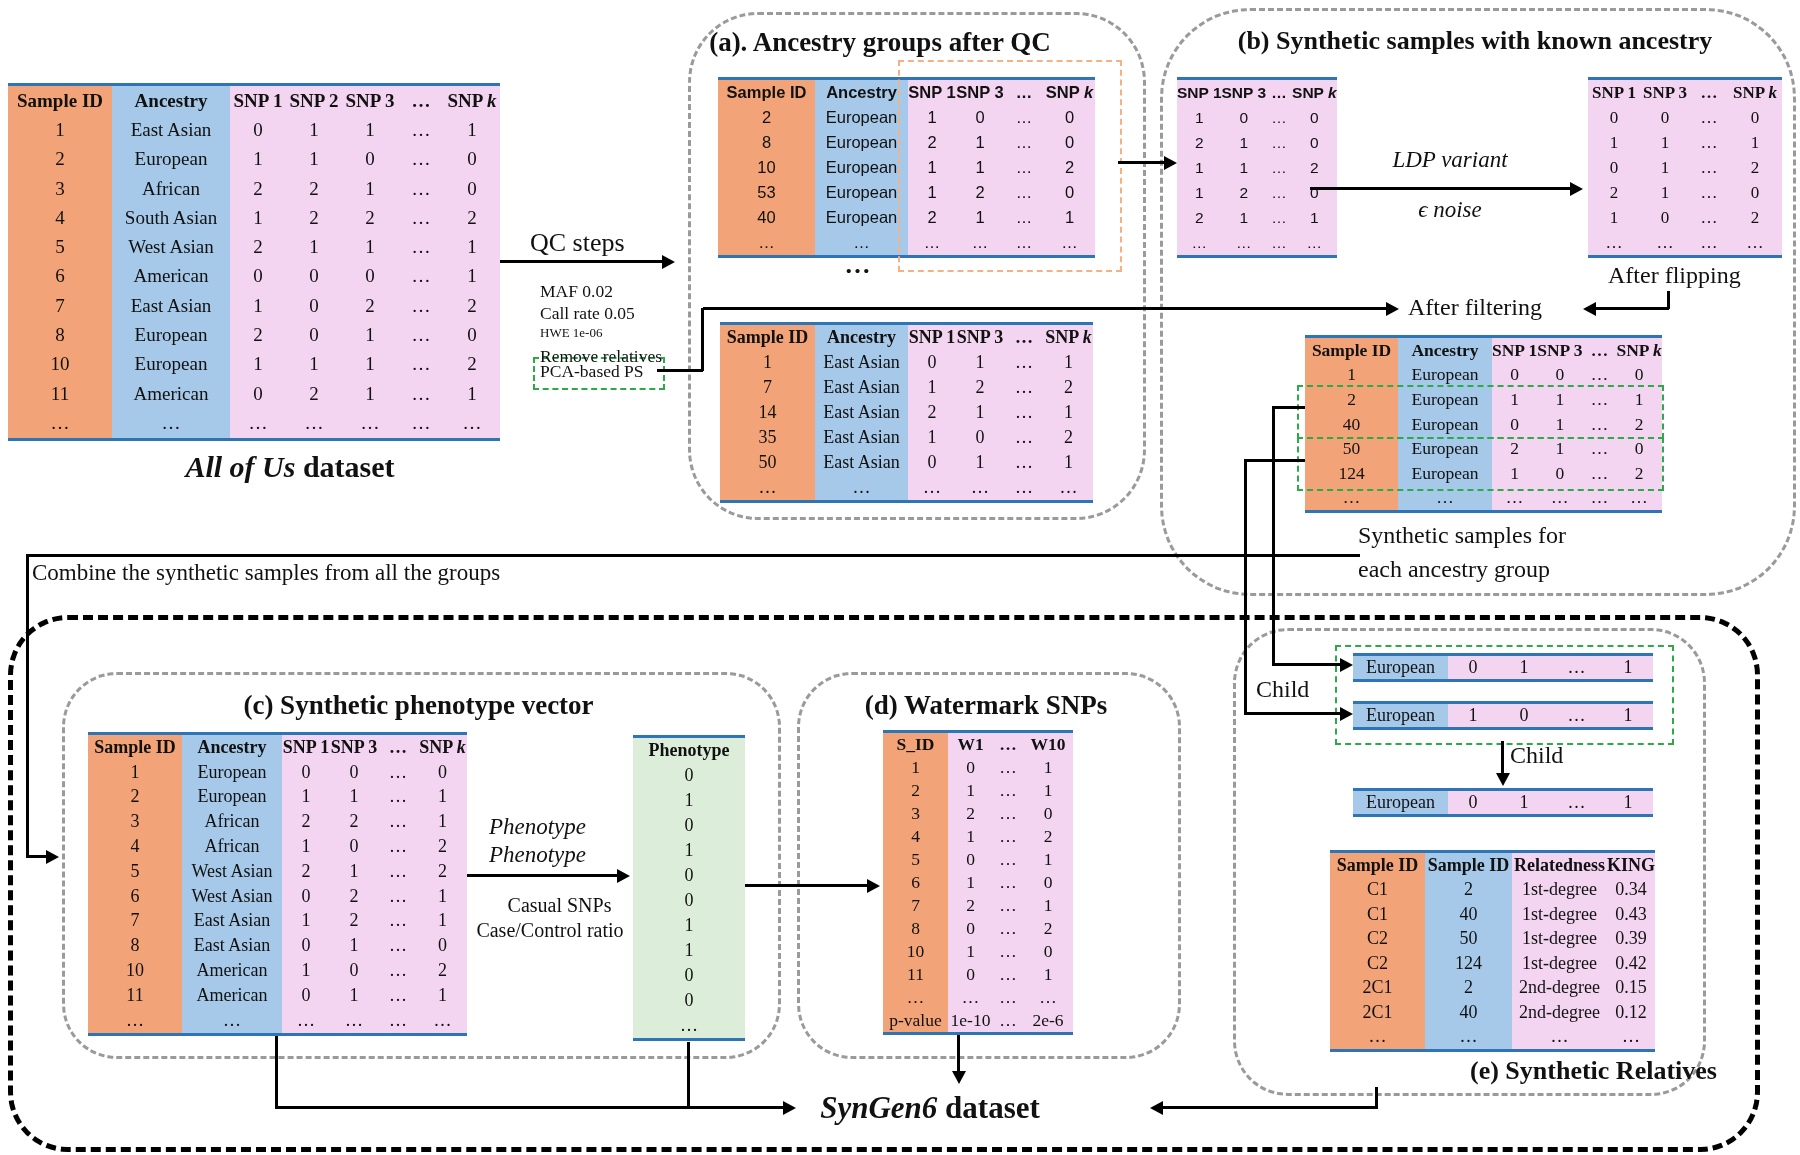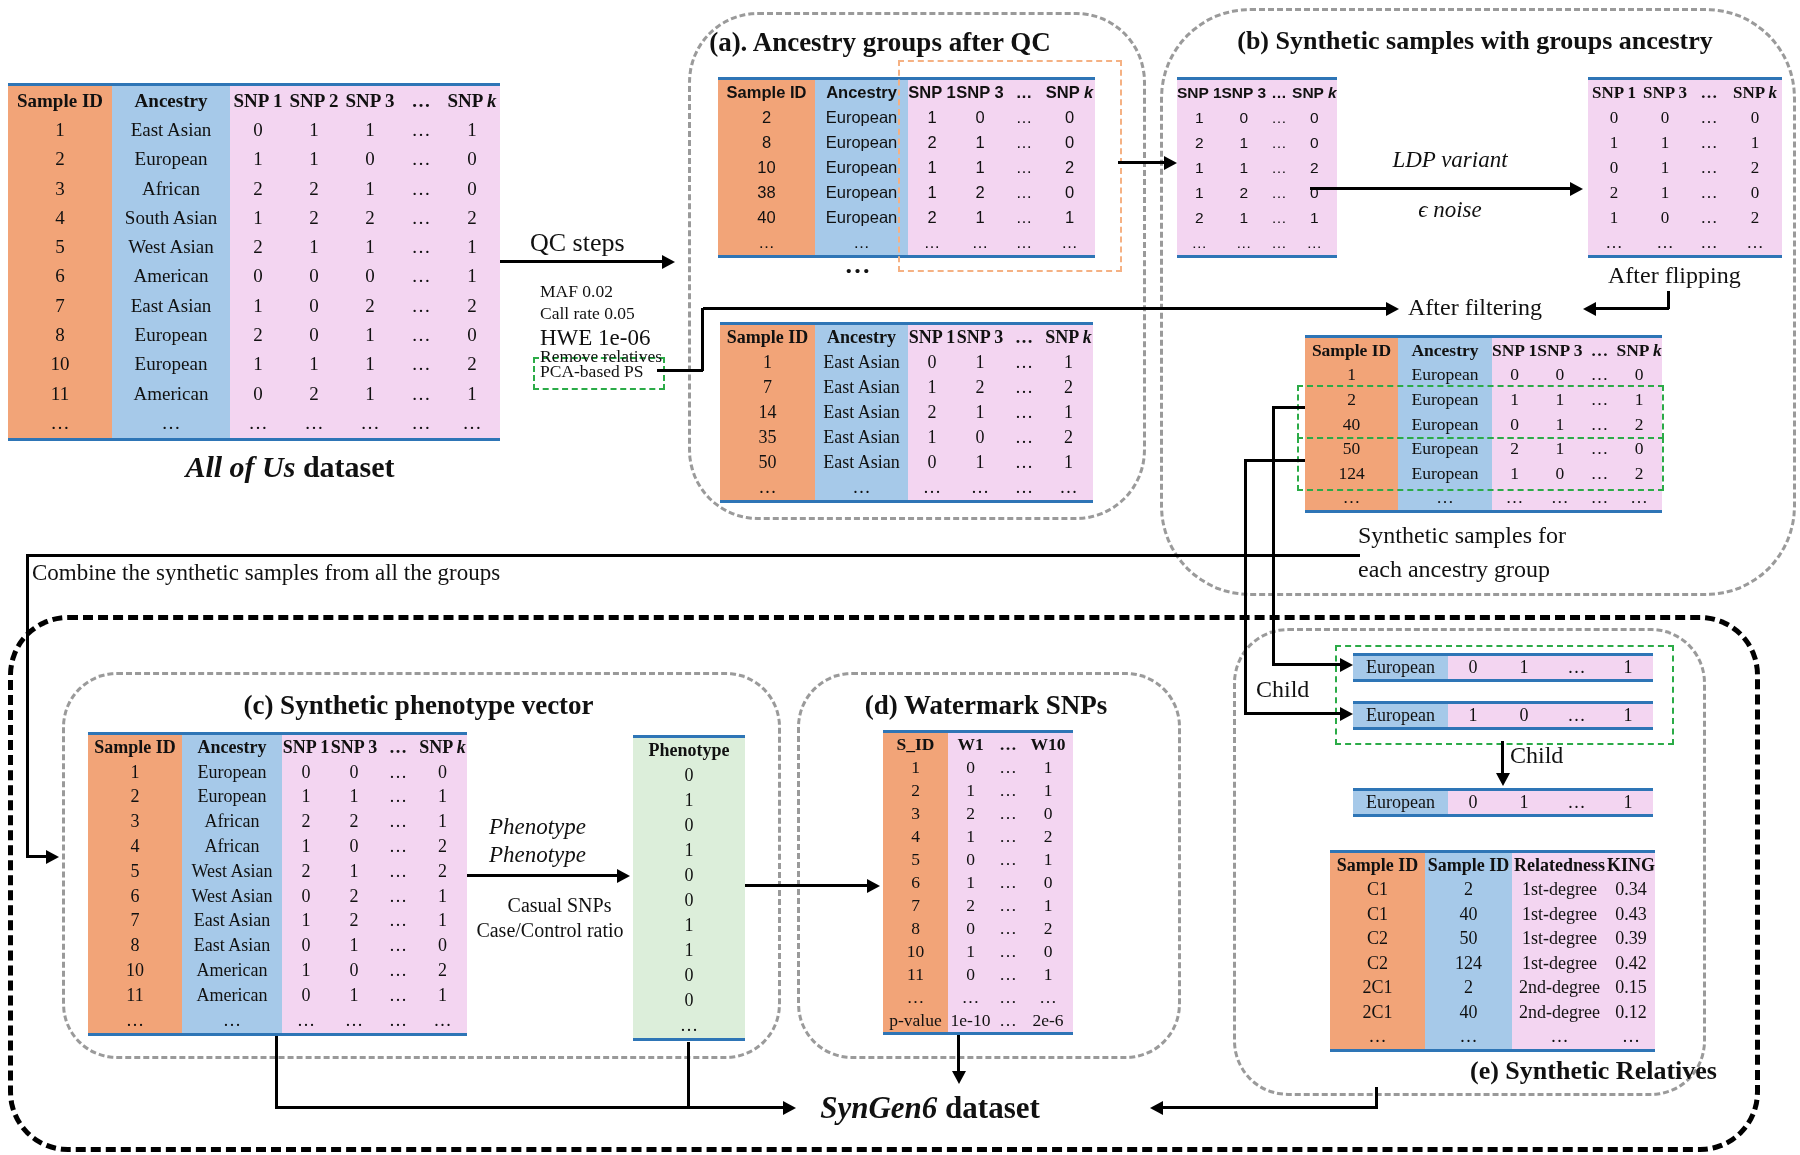--- a/index.html
+++ b/index.html
@@ -45,21 +45,21 @@
 <div id="canvas">
 
   <div class="outerbox" style="left:8px;top:615px;width:1742px;height:527px;"></div>
   <div class="panel" style="left:688px;top:12px;width:452px;height:502px;border-radius:70px;"></div>
   <div class="panel" style="left:1160px;top:8px;width:630px;height:582px;border-radius:90px;"></div>
   <div class="panel" style="left:62px;top:672px;width:713px;height:381px;border-radius:55px;"></div>
   <div class="panel" style="left:797px;top:672px;width:378px;height:381px;border-radius:55px;"></div>
   <div class="panel" style="left:1233px;top:628px;width:467px;height:462px;border-radius:55px;"></div>
 
   <div class="cap ctr" style="left:640px;top:27px;width:480px;font-size:27px;"><span>(a). Ancestry groups after QC</span></div>
-  <div class="cap ctr" style="left:1160px;top:26px;width:630px;font-size:26px;"><span>(b) Synthetic samples with groups ancestry</span></div>
+  <div class="cap ctr" style="left:1160px;top:26px;width:630px;font-size:26px;"><span>(b) Synthetic samples with known ancestry</span></div>
   <div class="cap ctr" style="left:62px;top:690px;width:713px;font-size:27px;"><span>(c) Synthetic phenotype vector</span></div>
   <div class="cap ctr" style="left:797px;top:690px;width:378px;font-size:27px;"><span>(d) Watermark SNPs</span></div>
   <div class="cap" style="left:1470px;top:1056px;font-size:26px;"><span>(e) Synthetic Relatives</span></div>
 
   <div class="cap ctr" style="left:90px;top:450px;width:400px;font-size:30px;">
     <span class="it"><span>All of Us</span></span><span><span> dataset</span></span>
   </div>
   <div class="cap ctr" style="left:730px;top:1090px;width:400px;font-size:31px;">
     <span class="it"><span>SynGen6</span></span><span><span> dataset</span></span>
   </div>
@@ -228,21 +228,21 @@
           </tr>
           <tr>
             <td class="c-o"><span>10</span></td>
             <td class="c-b"><span>European</span></td>
             <td class="c-p"><span>1</span></td>
             <td class="c-p"><span>1</span></td>
             <td class="c-p"><span>…</span></td>
             <td class="c-p"><span>2</span></td>
           </tr>
           <tr>
-            <td class="c-o"><span>38</span></td>
+            <td class="c-o"><span>53</span></td>
             <td class="c-b"><span>European</span></td>
             <td class="c-p"><span>1</span></td>
             <td class="c-p"><span>2</span></td>
             <td class="c-p"><span>…</span></td>
             <td class="c-p"><span>0</span></td>
           </tr>
           <tr>
             <td class="c-o"><span>40</span></td>
             <td class="c-b"><span>European</span></td>
             <td class="c-p"><span>2</span></td>
@@ -893,21 +893,21 @@
 
   <div class="orangebox" style="left:898px;top:60px;width:220px;height:208px;"></div>
   <div class="greenbox" style="left:533px;top:357px;width:128px;height:29px;"></div>
   <div class="greenbox" style="left:1297px;top:385px;width:363px;height:50px;"></div>
   <div class="greenbox" style="left:1297px;top:437px;width:363px;height:50px;"></div>
   <div class="greenbox" style="left:1335px;top:645px;width:335px;height:96px;"></div>
 
   <div class="lbl" style="left:530px;top:228px;font-size:26px;"><span>QC steps</span></div>
   <div class="lbl" style="left:540px;top:281px;font-size:17.5px;"><span>MAF 0.02</span></div>
   <div class="lbl" style="left:540px;top:303px;font-size:17.5px;"><span>Call rate 0.05</span></div>
-  <div class="lbl" style="left:540px;top:325px;font-size:23px;"><span>HWE 1e-06</span></div>
+  <div class="lbl" style="left:540px;top:325px;font-size:13px;"><span>HWE 1e-06</span></div>
   <div class="lbl" style="left:540px;top:346px;font-size:17.5px;"><span>Remove relatives</span></div>
   <div class="lbl" style="left:540px;top:361px;font-size:17.5px;"><span>PCA-based PS</span></div>
 
   <div class="lbl sans" style="left:1408px;top:294px;font-size:24px;"><span>After filtering</span></div>
   <div class="lbl" style="left:1608px;top:262px;font-size:24px;"><span>After flipping</span></div>
   <div class="lbl it ctr" style="left:1330px;top:147px;width:240px;font-size:23px;"><span>LDP variant</span></div>
   <div class="lbl it ctr" style="left:1330px;top:197px;width:240px;font-size:23px;"><span>ϵ noise</span></div>
   <div class="lbl it ctr" style="left:470px;top:814px;width:135px;font-size:23px;"><span>Phenotype</span></div>
   <div class="lbl it ctr" style="left:470px;top:842px;width:135px;font-size:23px;"><span>Phenotype</span></div>
   <div class="lbl ctr" style="left:472px;top:894px;width:175px;font-size:20px;"><span>Casual SNPs</span></div>

